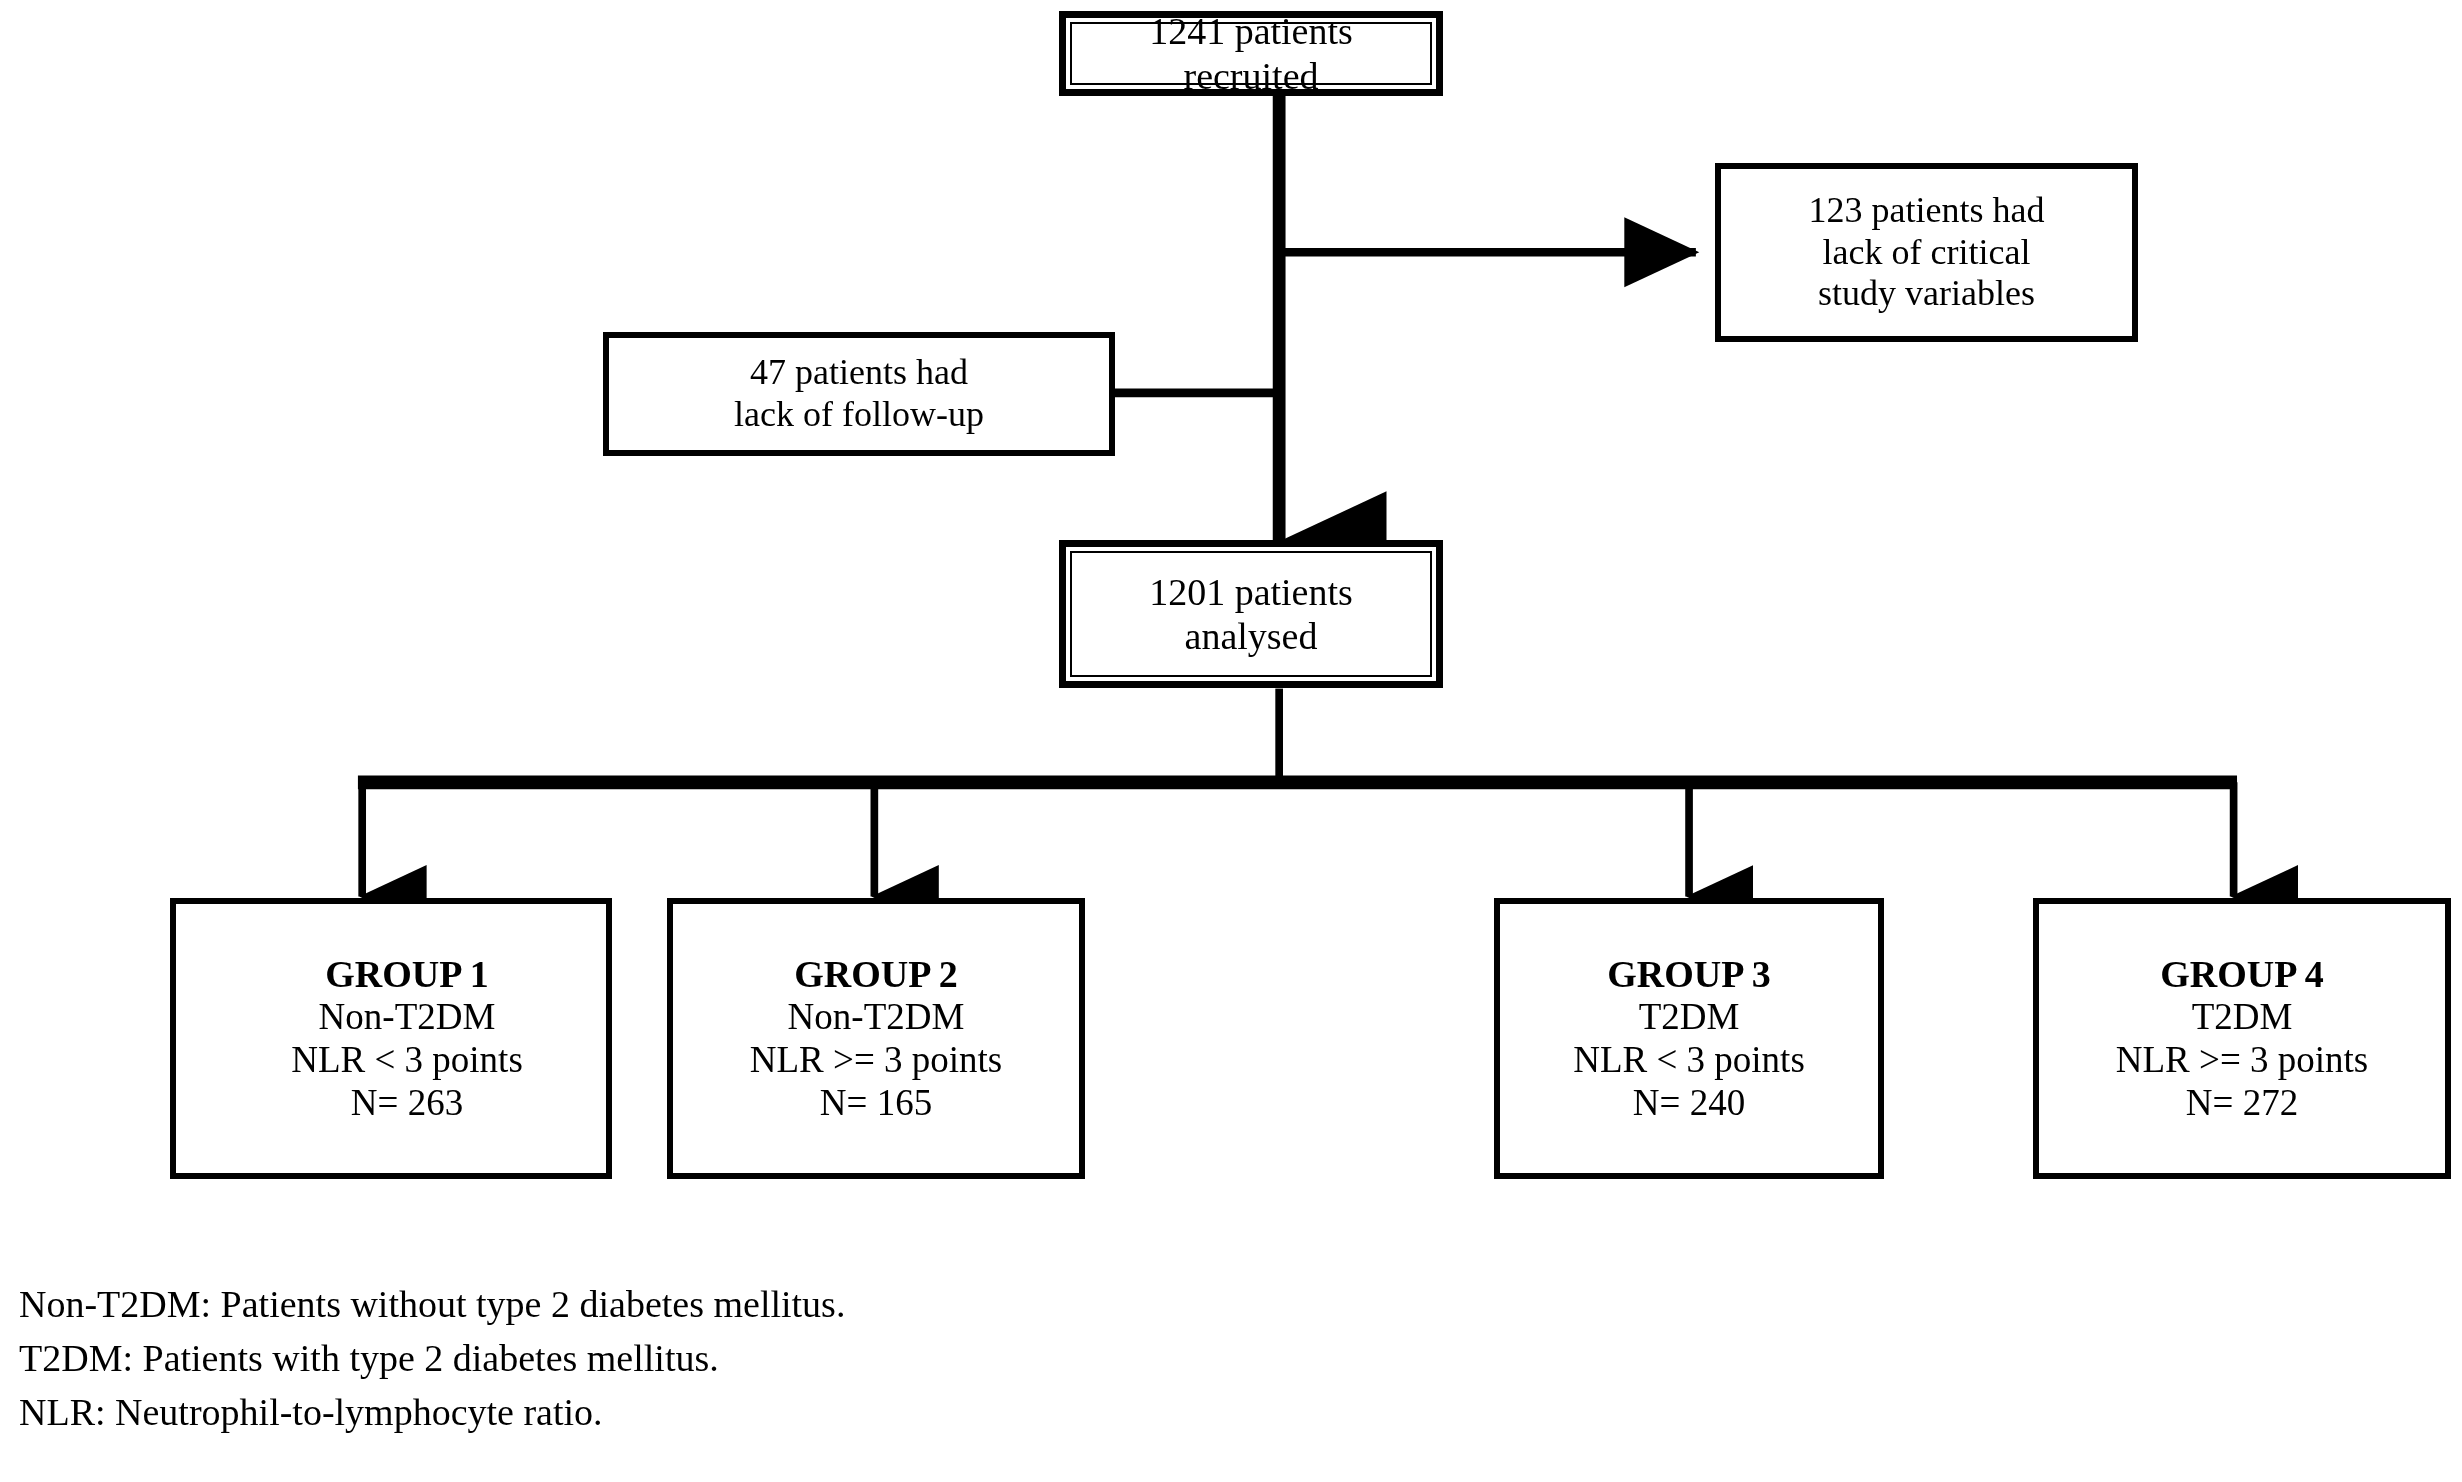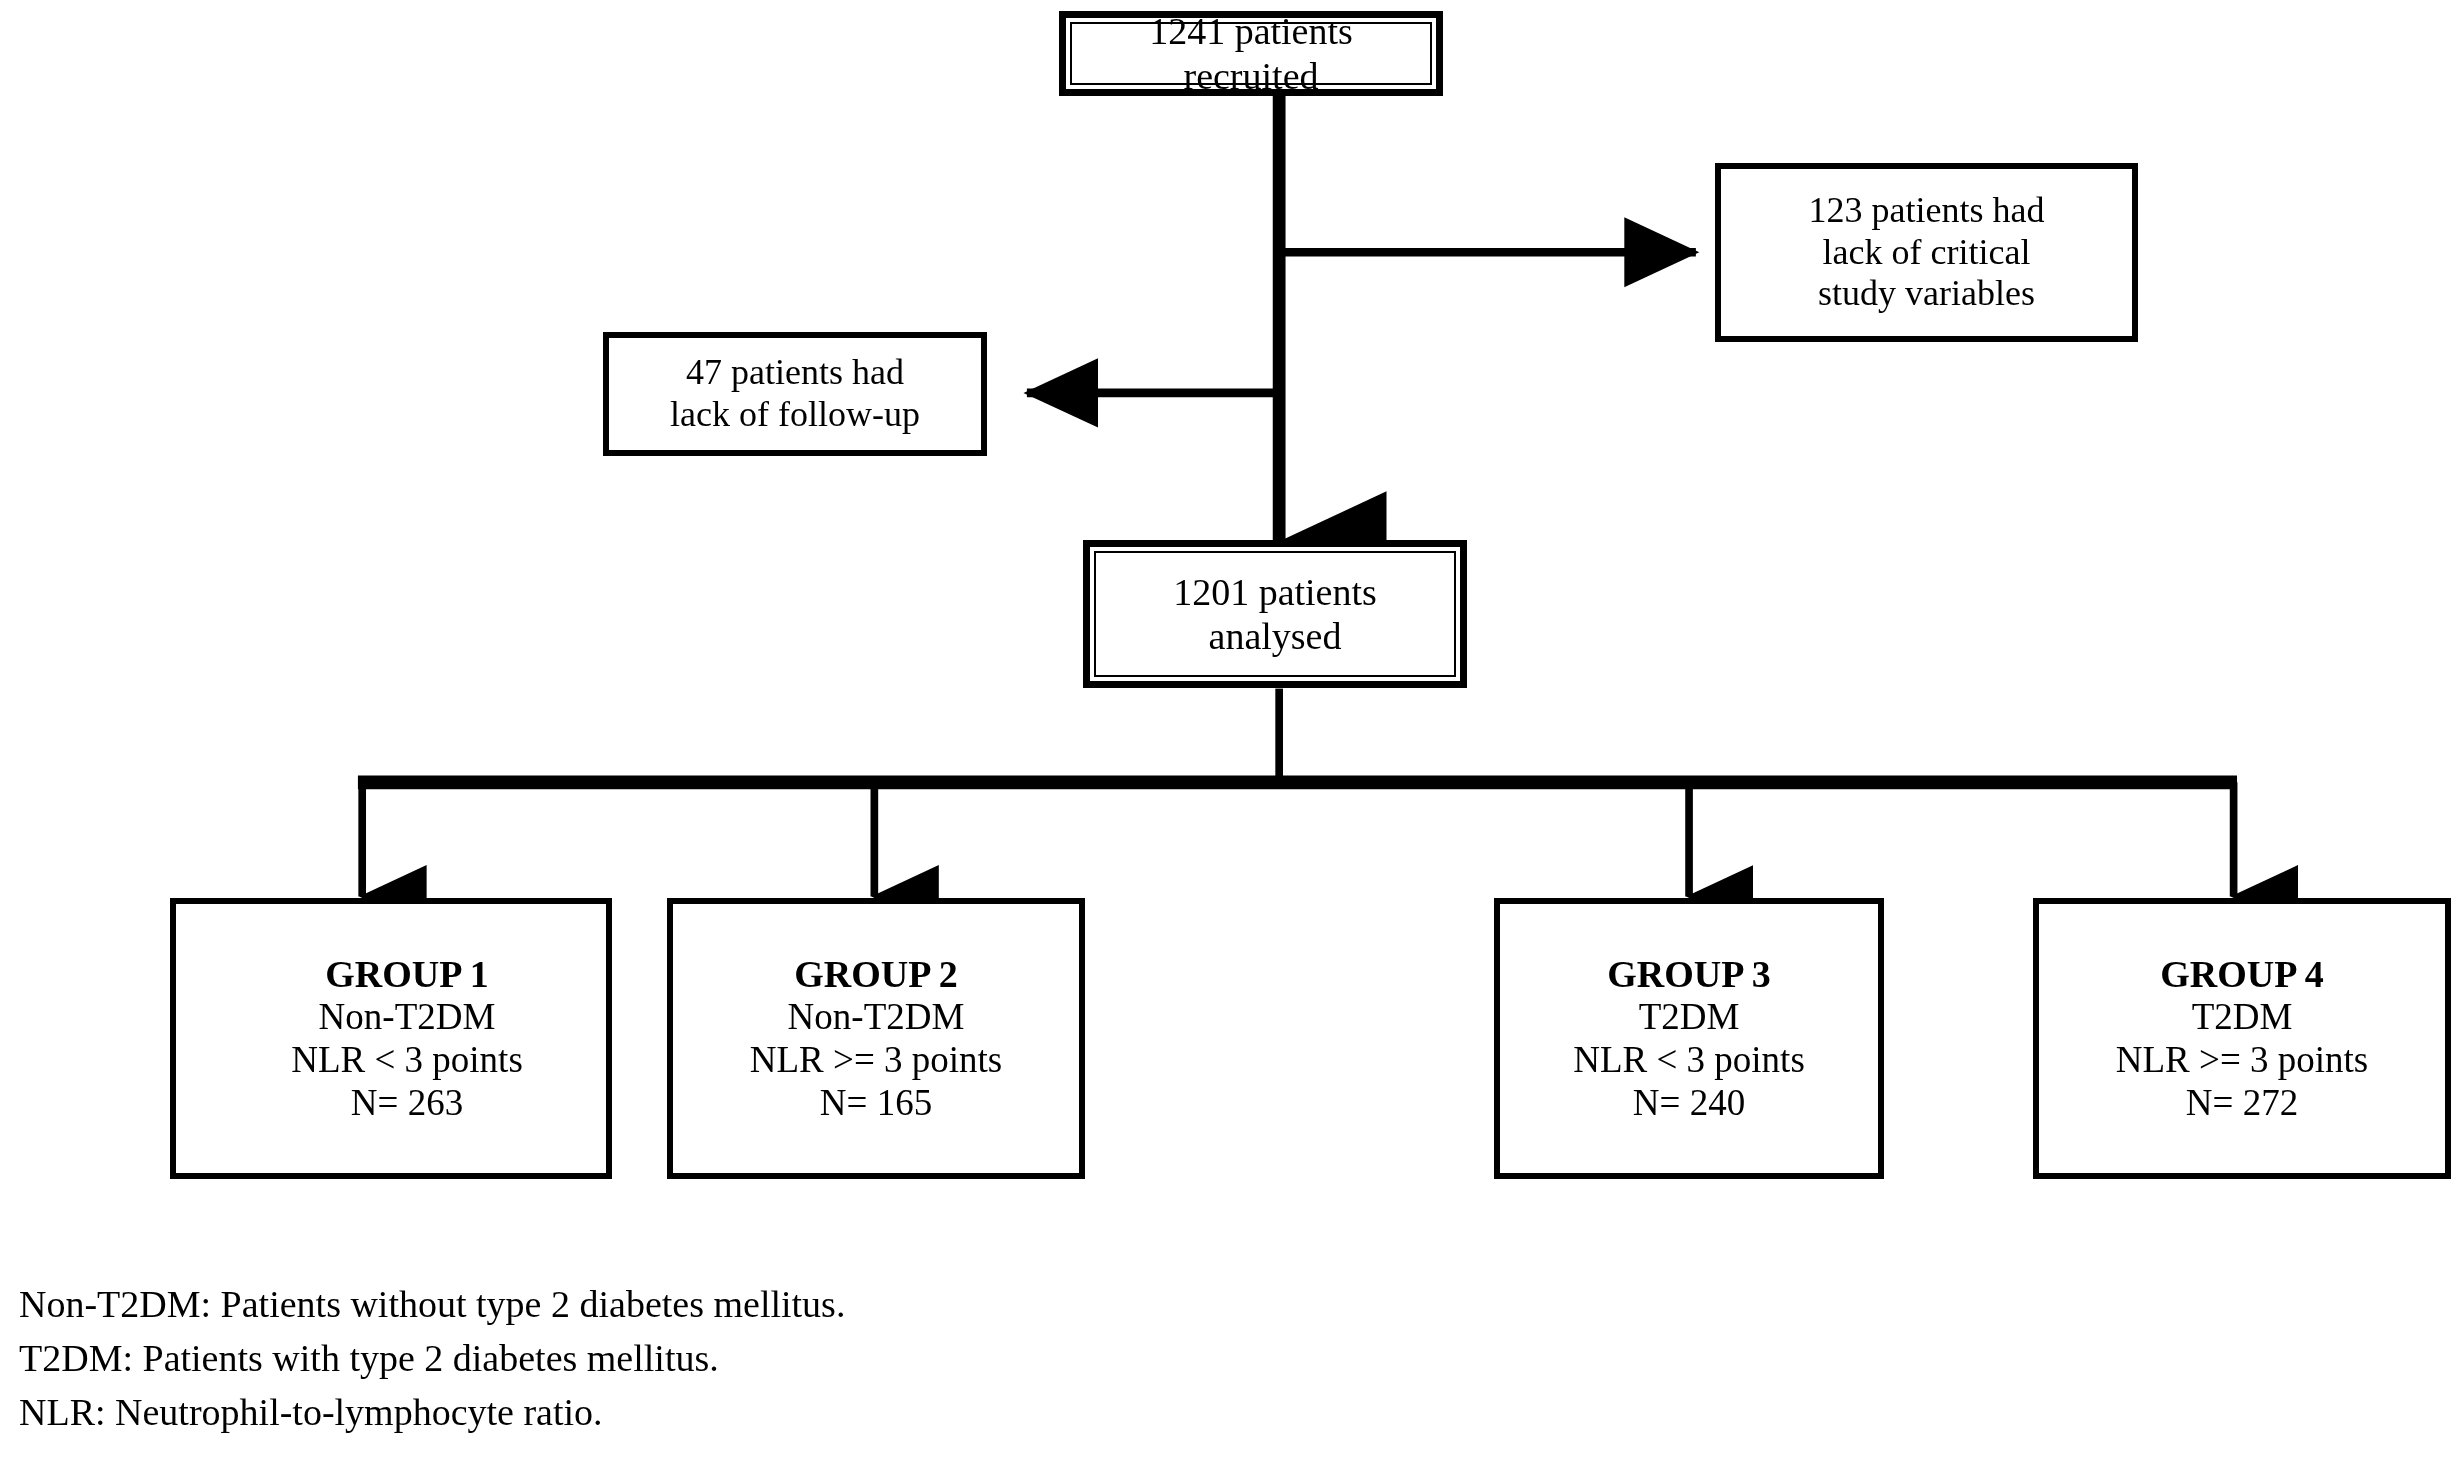--- a/index.html
+++ b/index.html
@@ -147,26 +147,26 @@
     <span class="node-line">1241 patients</span>
     <span class="node-line">recruited</span>
   </div>
 
   <div class="node single n-exclusion" style="left:1699px; top:163px; width:423px; height:179px;margin-left:16px;">
     <span class="node-line">123 patients had</span>
     <span class="node-line">lack of critical</span>
     <span class="node-line">study variables</span>
   </div>
 
-  <div class="node single n-exclusion" style="left:603px; top:332px; width:384px; height:124px;">
+  <div class="node single n-exclusion" style="left:603px; top:332px; width:512px; height:124px;">
     <span class="node-line">47 patients had</span>
     <span class="node-line">lack of follow-up</span>
   </div>
 
-  <div class="node double n-primary" style="left:1059px; top:540px; width:384px; height:148px;margin-left:24px;">
+  <div class="node double n-primary" style="left:1059px; top:540px; width:384px; height:148px;">
     <span class="inner-rule"></span>
     <span class="node-line">1201 patients</span>
     <span class="node-line">analysed</span>
   </div>
 
   <div class="node single n-group" style="left:170px; top:898px; width:442px; height:281px;padding-left:32px;">
     <span class="node-line bold">GROUP 1</span>
     <span class="node-line">Non-T2DM</span>
     <span class="node-line">NLR &lt; 3 points</span>
     <span class="node-line">N= 263</span>

